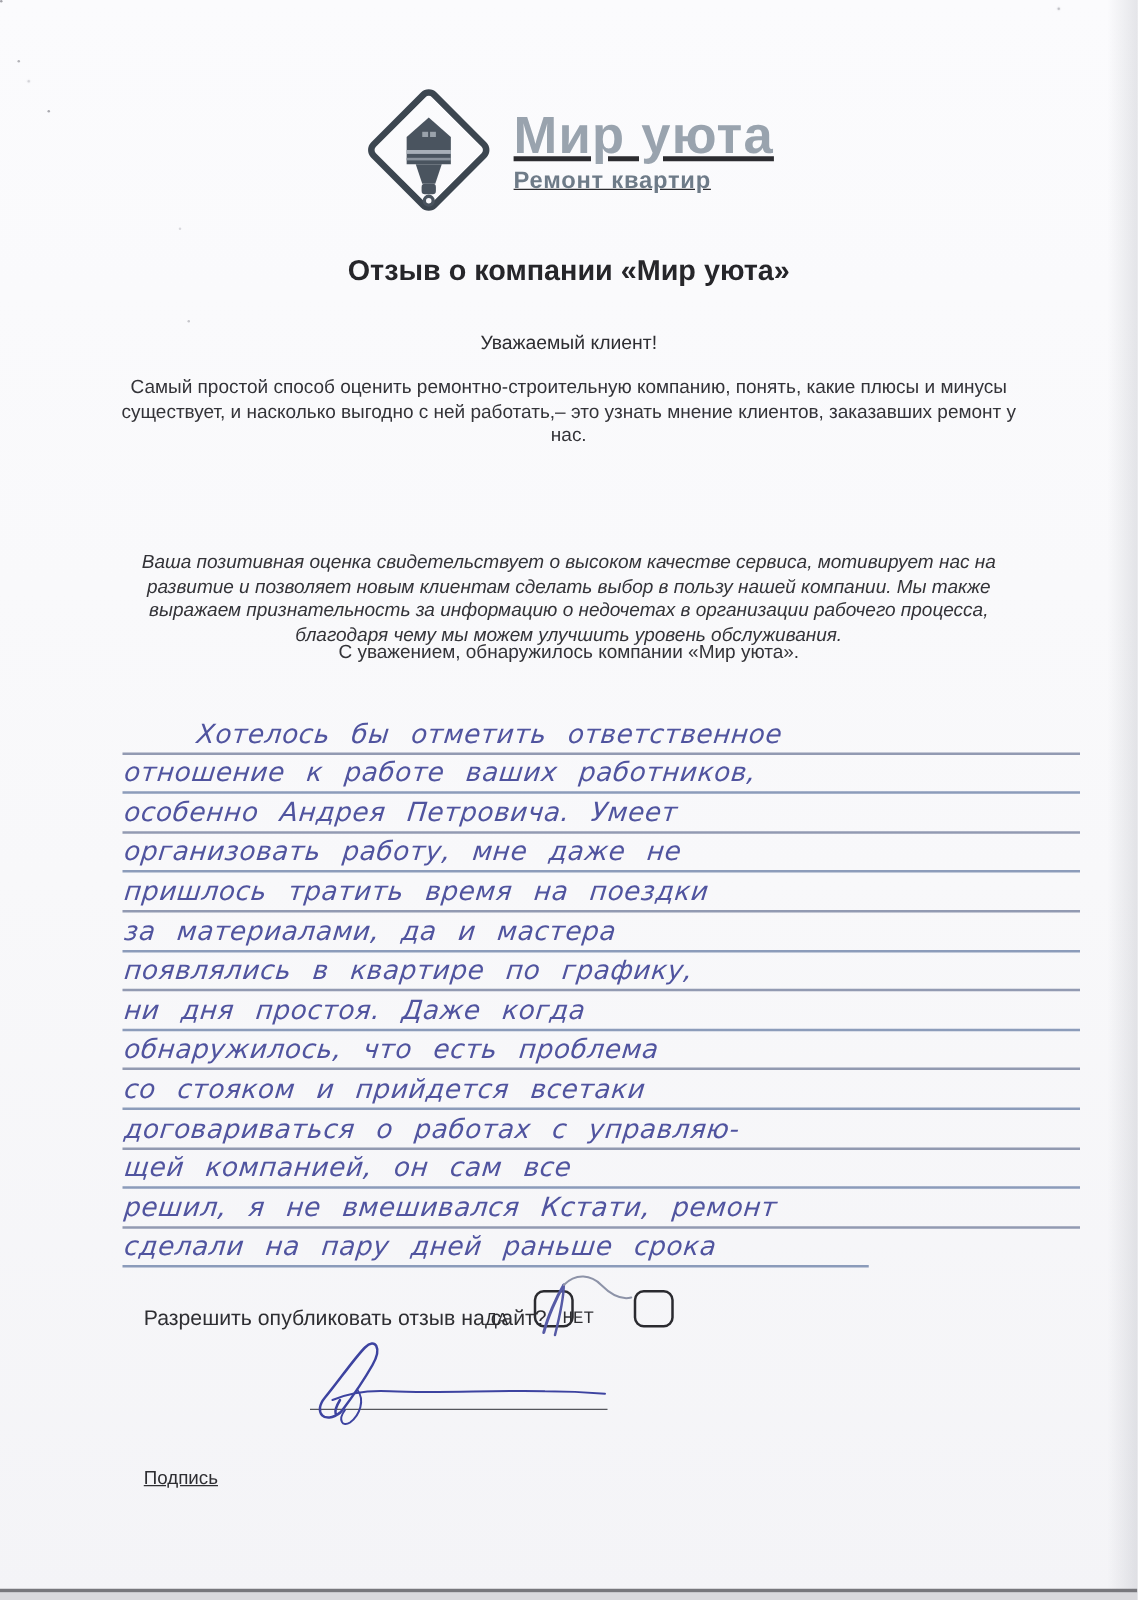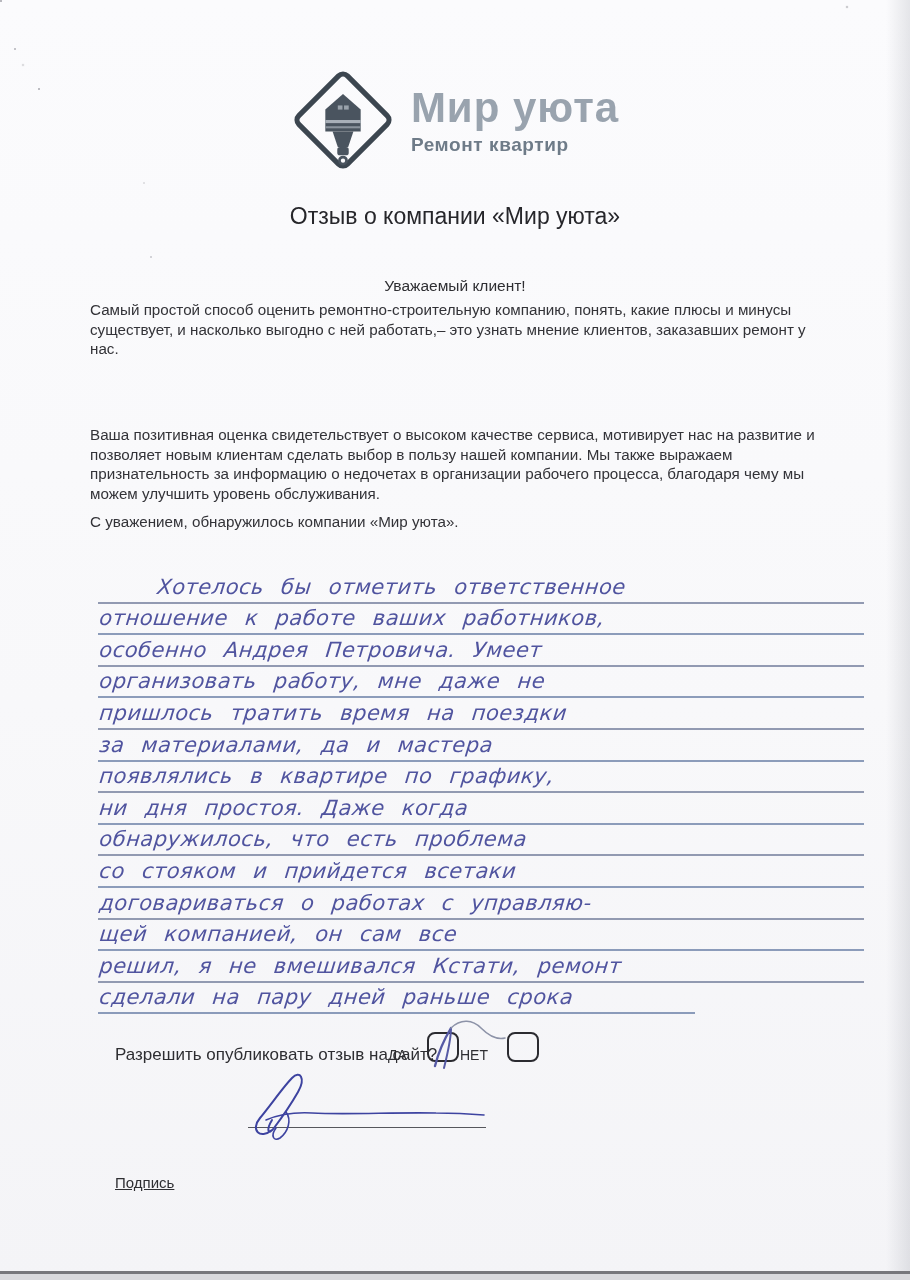--- a/index.html
+++ b/index.html
@@ -36,48 +36,48 @@
                 22px 64px 1px rgba(110,110,120,0.35),
                 38px 88px 0 rgba(90,90,100,0.5),
                 150px 256px 0 rgba(120,120,130,0.4),
                 846px 6px 1px rgba(100,100,110,0.5),
                 143px 182px 0 rgba(140,140,150,0.3);
   }
 
   
   .logo-row {
     position: absolute; top: 68px; left: 0; width: 100%;
-    display: flex; justify-content: center; align-items: center; gap: 16px;
+    display: flex; justify-content: center; align-items: center; gap: 16px; text-decoration: underline;
   }
   .logo-icon { width: 104px; height: 104px; flex: 0 0 auto; }
   .logo-text { display: flex; flex-direction: column; }
   .logo-name {
     font-size: 42px; font-weight: bold; letter-spacing: 1px; color: #99a3ae;
   }
   .logo-tagline {
     font-size: 19px; font-weight: bold; letter-spacing: 0.6px;
     color: #6e7b88; margin-top: 2px;
   }
 
   
   .doc-title {
     position: absolute; top: 203px; left: 0; width: 100%;
-    text-align: center; font-size: 23px; font-weight: normal; color: #26262a;
+    text-align: center; font-size: 23px; font-weight: bold; color: #26262a;
   }
   .greeting {
-    position: absolute; top: 277px; left: 0; width: 100%;
+    position: absolute; top: 266px; left: 0; width: 100%;
     text-align: center; font-size: 15.5px; color: #2e2e32;
   }
   .paragraph {
     position: absolute; left: 90px; width: 730px;
-    text-align: left; font-size: 15.2px; line-height: 19.5px; color: #333338;
+    text-align: center; font-size: 15.2px; line-height: 19.5px; color: #333338;
   }
   .p1 { top: 300px; }
   .p2 { top: 369px; }
-  .p3 { top: 425px; }
+  .p3 { top: 440px; font-style: italic; }
   .p4 { top: 512px; }
 
   
   .review-block { position: absolute; left: 98px; top: 572px; width: 766px; }
   .hw-line {
     height: 31.6px;
     border-bottom: 2px solid rgba(128,138,165,0.85);
     display: flex; align-items: flex-end; overflow: visible; white-space: nowrap;
   }
   .hw-line:nth-child(even) { border-bottom-color: rgba(112,132,170,0.8); }
@@ -92,21 +92,21 @@
     color: #50549f;
     transform: skewX(-6deg);
     transform-origin: left bottom;
     line-height: 30px;
   }
 
   
   .publish-question { position: absolute; left: 115px; top: 1045px; font-size: 17px; color: #2e2e32; }
   .cb-label { position: absolute; font-size: 14px; color: #2e2e32; }
   .cb-label-yes { left: 388px; top: 1047px; }
-  .cb-label-no  { left: 460px; top: 1047px; }
+  .cb-label-no  { left: 450px; top: 1047px; font-family: Liberation Mono, monospace; }
   .checkbox {
     position: absolute; width: 32px; height: 30px;
     border: 2.5px solid #2b2b30; border-radius: 8px; background: transparent;
   }
   .cb-yes { left: 427px; top: 1032px; }
   .cb-no  { left: 507px; top: 1032px; }
   .pen-mark { position: absolute; left: 423px; top: 1014px; width: 90px; height: 60px; z-index: 3; }
 
   
   .signature-label { position: absolute; left: 115px; top: 1174px; font-size: 15px; color: #2e2e32; text-decoration: underline; }

